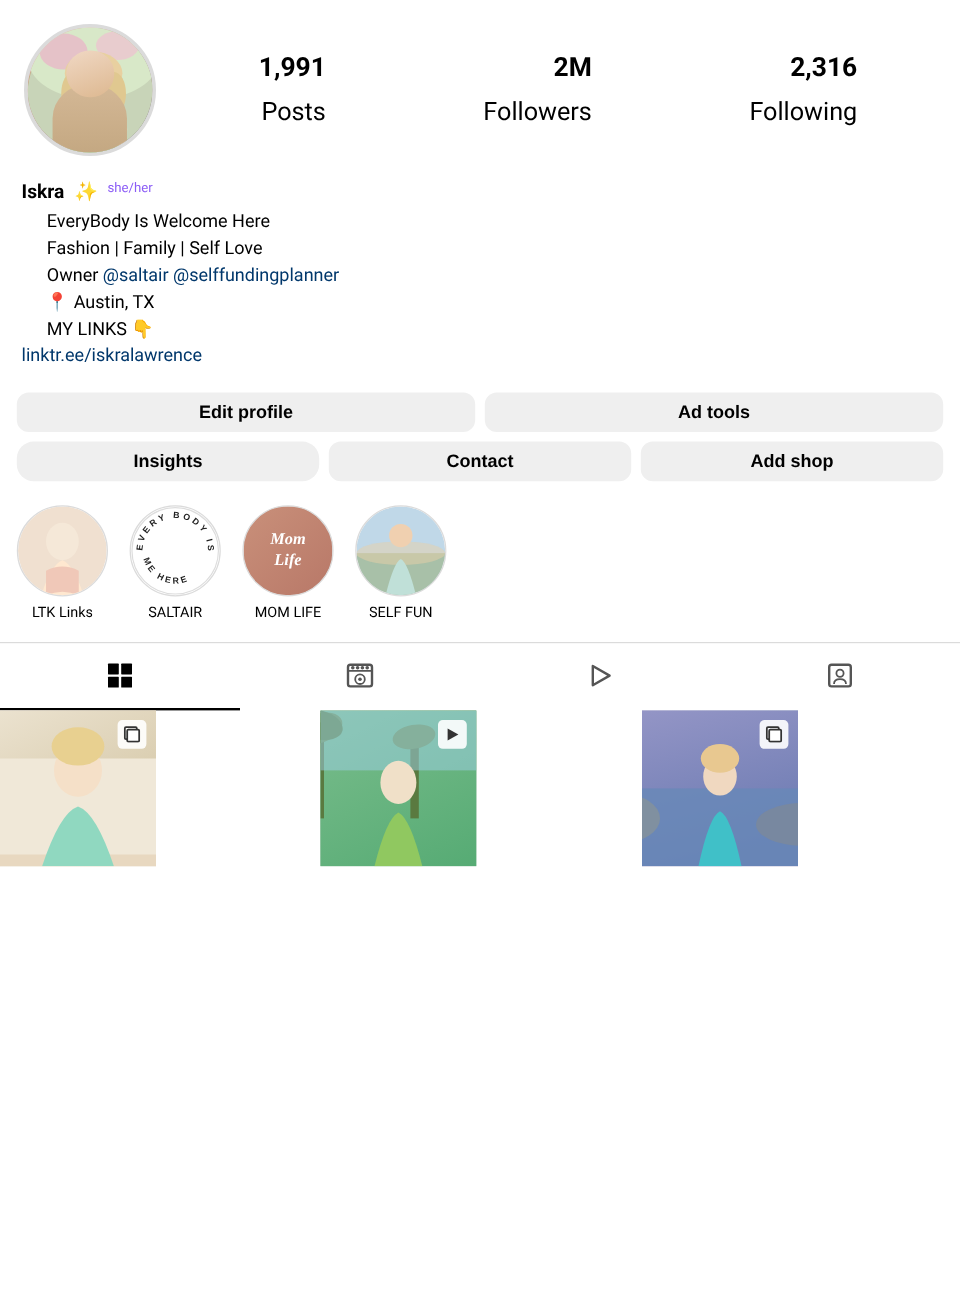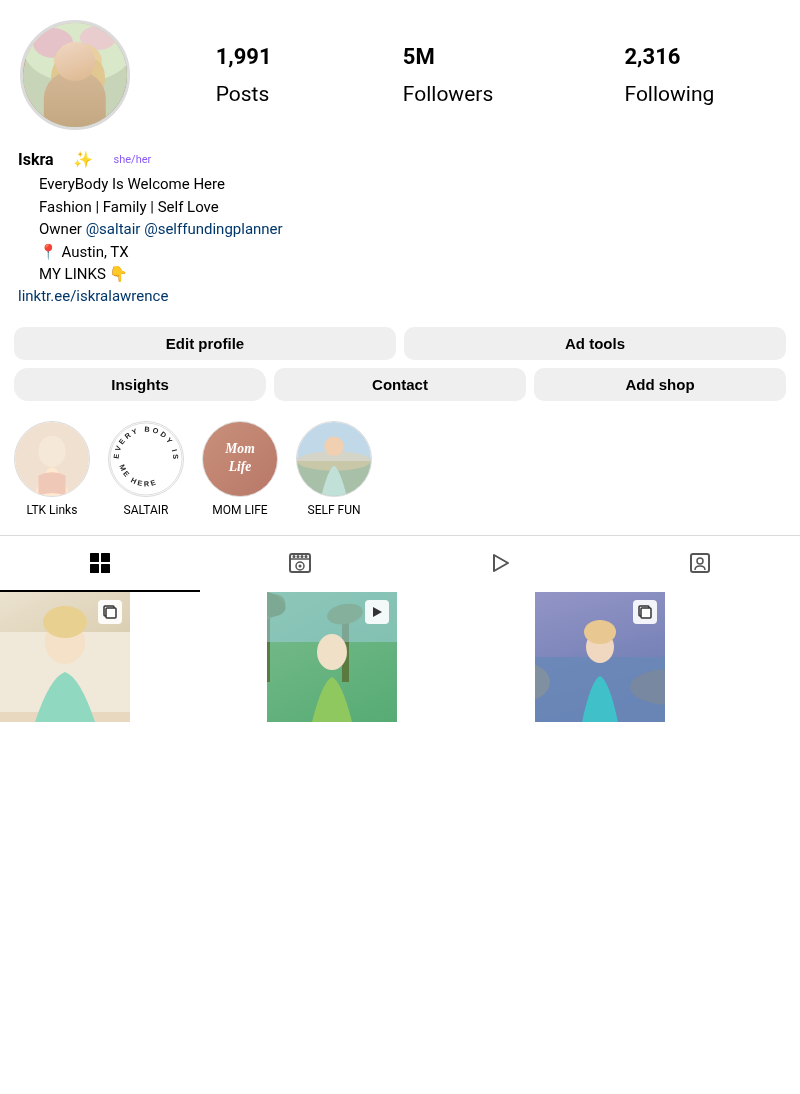--- a/index.html
+++ b/index.html
@@ -69,21 +69,21 @@
     .stats-container {
       display: flex;
       flex: 1;
       justify-content: space-around;
       align-items: center;
     }
 
     .stat-item {
       display: flex;
       flex-direction: column;
-      align-items: flex-start;
+      align-items: flex-end;
       gap: 12px;
     }
 
     .stat-number {
       font-size: 22px;
       font-weight: 700;
       color: #000;
       line-height: 1.2;
     }
 
@@ -97,22 +97,22 @@
     .bio-section {
       padding: 4px 18px 14px 18px;
     }
 
     .bio-name {
       font-size: 16px;
       font-weight: 700;
       color: #000;
       margin-bottom: 4px;
       display: flex;
-      align-items: center;
-      gap: 20px;
+      align-items: flex-start;
+      gap: 8px;
     }
 
     .bio-name .pronoun {
       font-weight: 400;
       font-size: 11px;
       color: #8b5cf6;
     }
 
     .bio-line {
       font-size: 15px;
@@ -320,21 +320,21 @@
       </div>
     </div>
   </div>
 
   <div class="stats-container">
     <div class="stat-item">
       <span class="stat-number">1,991</span>
       <span class="stat-label">Posts</span>
     </div>
     <div class="stat-item">
-      <span class="stat-number">5M</span>
+      <span class="stat-number">2M</span>
       <span class="stat-label">Followers</span>
     </div>
     <div class="stat-item">
       <span class="stat-number">2,316</span>
       <span class="stat-label">Following</span>
     </div>
   </div>
 </div>
 
 <div class="bio-section">

